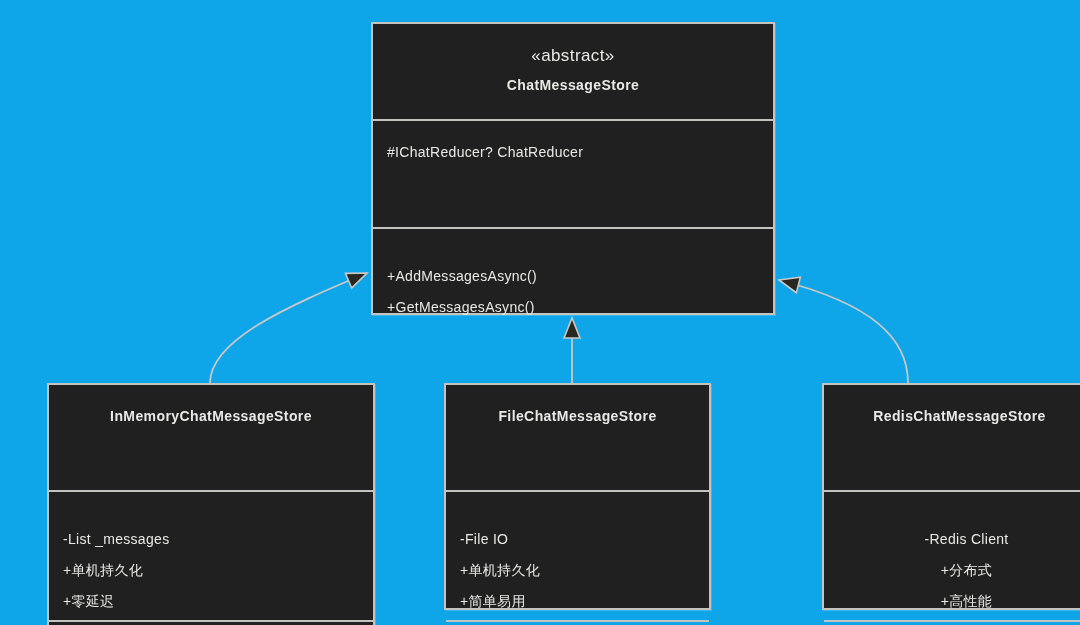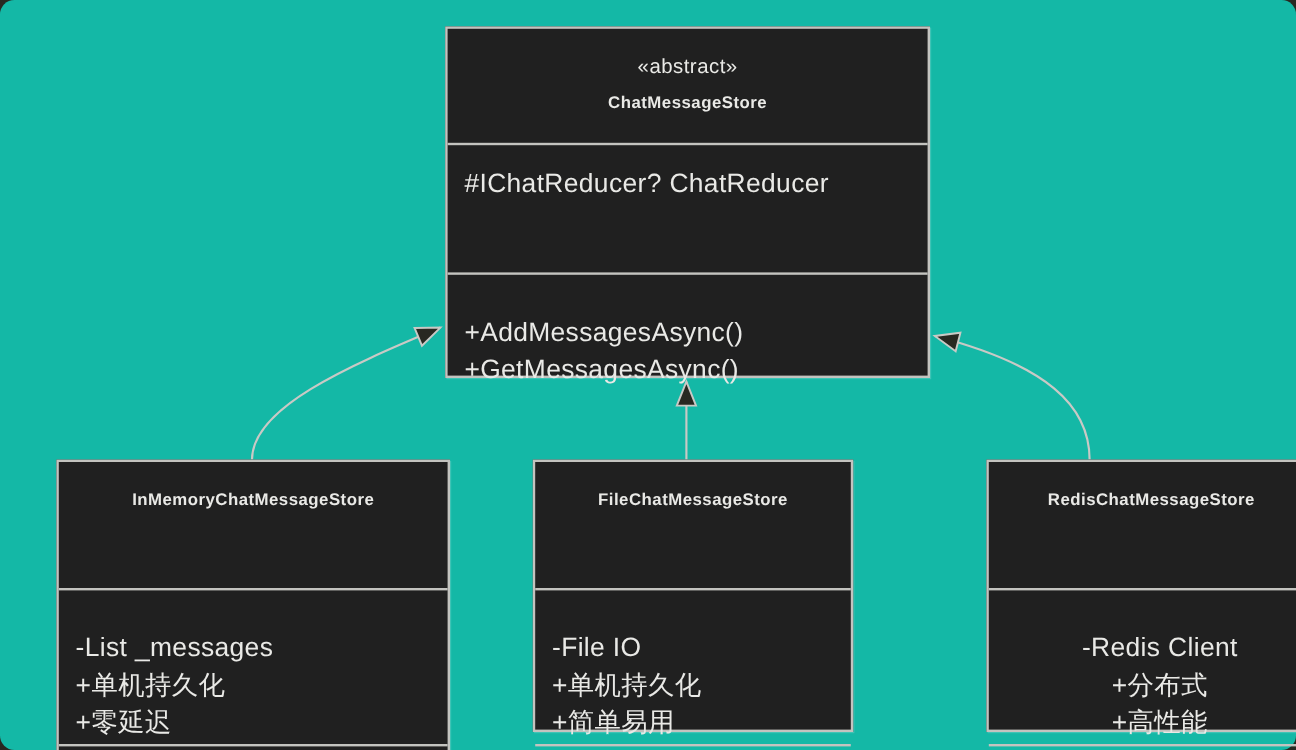--- a/index.html
+++ b/index.html
@@ -8,22 +8,21 @@
     background: #282821;
     width: 1080px;
     height: 625px;
     overflow: hidden;
     font-family: "Liberation Sans", "DejaVu Sans", sans-serif;
   }
   .canvas {
     position: relative;
     width: 1080px;
     height: 625px;
-    background: #14b8a6;
-    border-radius: 12px;
+    background: #0ea5e9;
   }
   .arrow-layer {
     position: absolute;
     left: 0; top: 0;
     width: 1080px;
     height: 625px;
   }
   .uml-class {
     position: absolute;
     background: #202020;
@@ -49,21 +48,21 @@
     line-height: 26px;
     letter-spacing: 0.4px;
   }
   .class-name {
     font-size: 14px;
     font-weight: bold;
     line-height: 32px;
     letter-spacing: 0.4px;
   }
   .member {
-    font-size: 22px;
+    font-size: 14px;
     line-height: 31px;
     padding-left: 14px;
     letter-spacing: 0.3px;
     white-space: nowrap;
   }
   .single-line {
     display: flex;
     align-items: center;
   }
   .members-pad {

